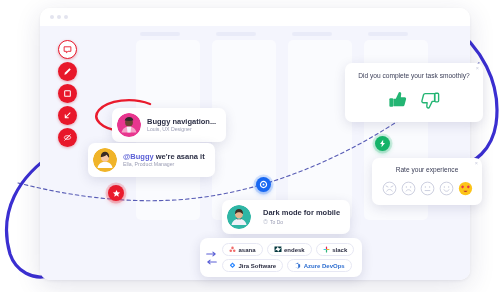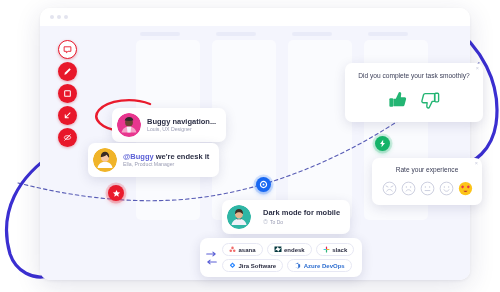--- a/index.html
+++ b/index.html
@@ -238,21 +238,21 @@
     <div class="avatar">
       <svg width="24" height="24" viewBox="0 0 24 24">
         <circle cx="12" cy="12" r="12" fill="#f0b429"></circle>
         <path d="M12 13.8c3.9 0 7 2.6 7.5 6.2H4.5c.5-3.6 3.6-6.2 7.5-6.2z" fill="#ffffff"></path>
         <circle cx="12" cy="9.6" r="4" fill="#f6c7a8"></circle>
         <path d="M7.8 8.6c0-3 1.9-4.8 4.2-4.8s4.2 1.6 4.2 4.8c0 .8-.4 1.2-.8.6-.5-.9-1.3-2-2-2.4-1.2 1.3-3.1 2.1-4.8 2.3-.5.1-.8-.1-.8-.5z" fill="#3a2a22"></path>
       </svg>
     </div>
     <div class="msg-txt">
       <div class="msg-title">
-        <span class="mention">@Buggy</span><span> we're endesk it</span>
+        <span class="mention">@Buggy</span><span> we're asana it</span>
       </div>
       <div class="msg-sub">Ella, Product Manager</div>
     </div>
   </div>
 
   <div class="card msg-card" id="card-dark">
     <div class="avatar">
       <svg width="24" height="24" viewBox="0 0 24 24">
         <circle cx="12" cy="12" r="12" fill="#2fb6a5"></circle>
         <path d="M12 13.8c3.9 0 7 2.6 7.5 6.2H4.5c.5-3.6 3.6-6.2 7.5-6.2z" fill="#eef1f8"></path>

